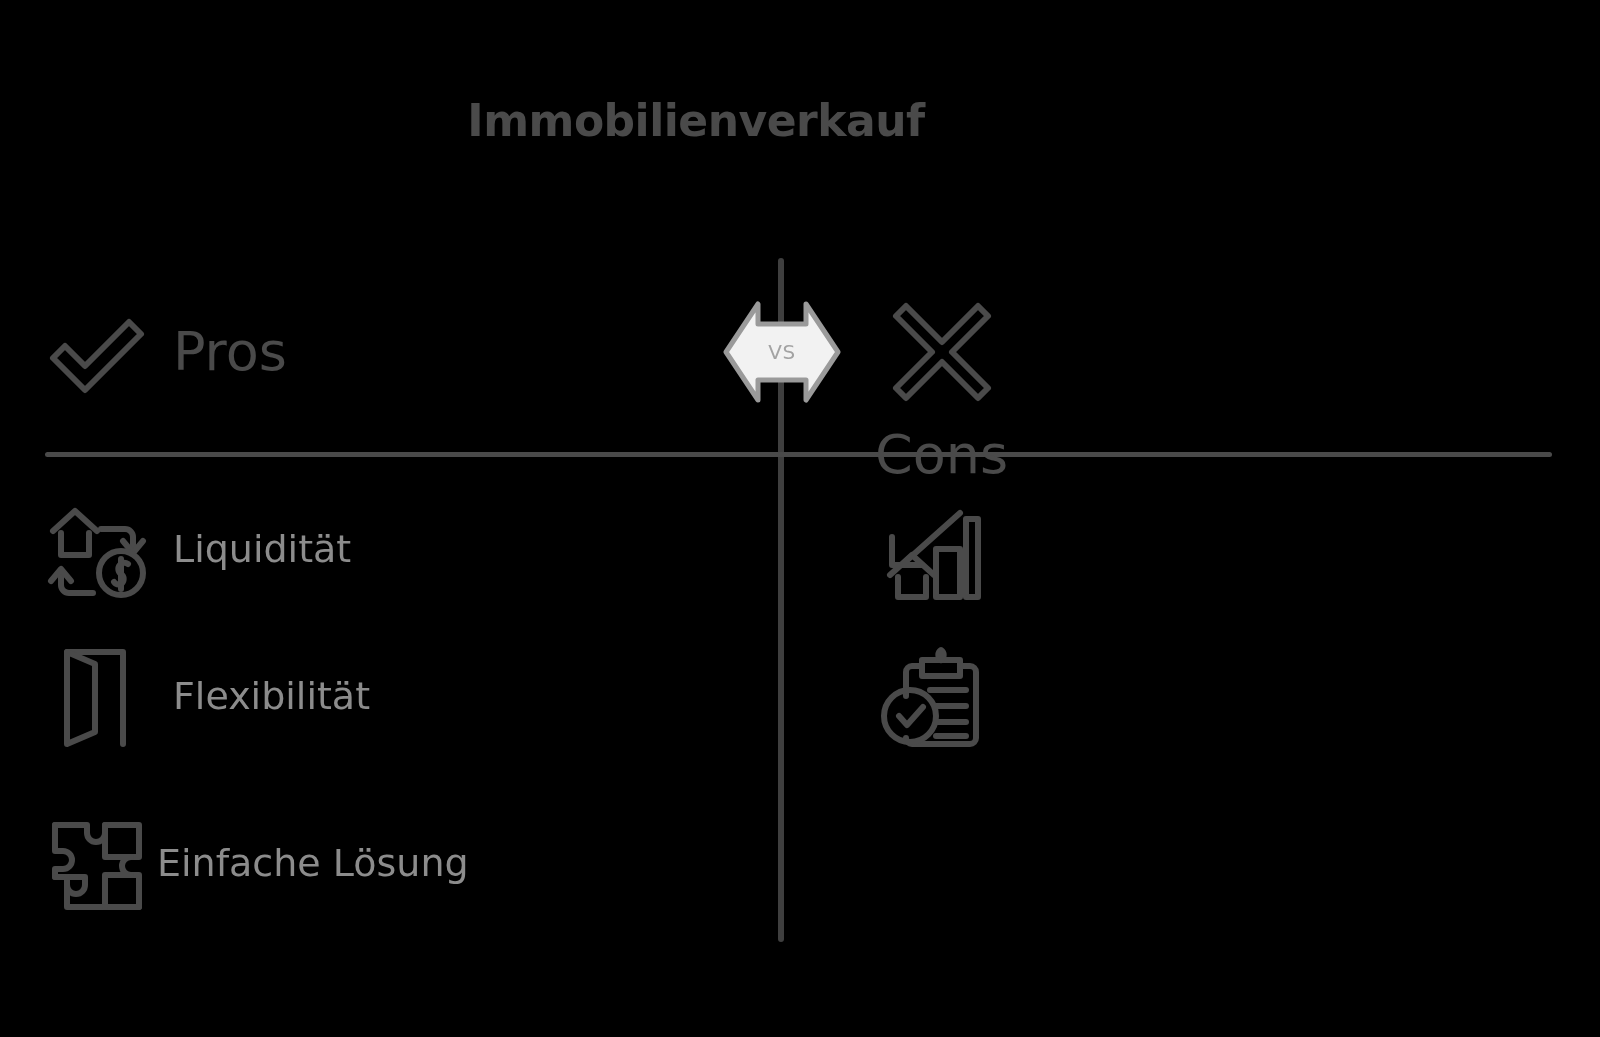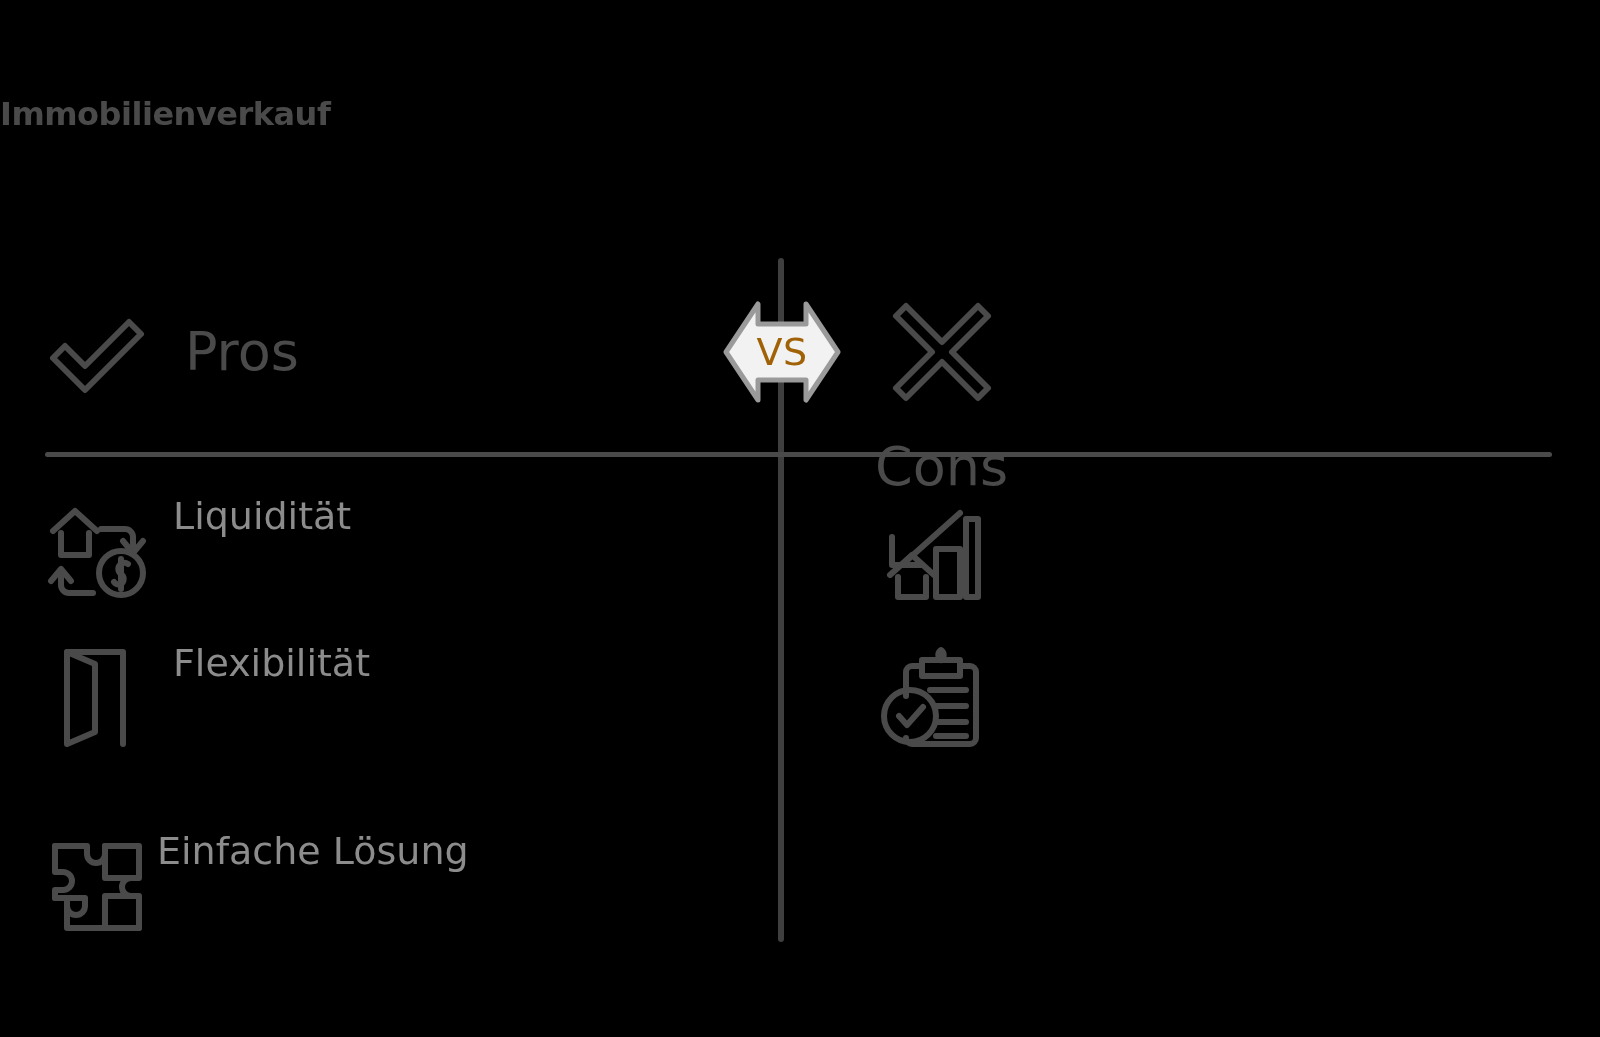--- a/index.html
+++ b/index.html
@@ -14,24 +14,24 @@
     overflow: hidden;
     font-family: "DejaVu Sans", "Liberation Sans", sans-serif;
   }
 
   
   .title {
     position: absolute;
     left: 0;
     top: 95px;
     width: 1392px;
-    text-align: left;
+    text-align: center;
     font-family: "DejaVu Sans", "Liberation Sans", sans-serif;
     font-weight: bold;
-    font-size: 32px;
+    font-size: 44px;
     letter-spacing: -0.5px;
     color: #4a4a4a;
     white-space: nowrap;
   }
 
   
   .hline {
     position: absolute;
     left: 45px;
     top: 452px;
@@ -49,21 +49,21 @@
     background: #3f3f3f;
     border-radius: 3px;
   }
 
   
   .head {
     position: absolute;
     top: 300px;
     display: flex;
     align-items: center;
-    gap: 36px;
+    gap: 24px;
   }
   .head-pros { left: 45px; }
   .head-cons { left: 875px; flex-direction: column; }
   .head-label {
     font-size: 54px;
     color: #4a4a4a;
     letter-spacing: 0px;
     line-height: 1;
     font-family: "DejaVu Sans", "Liberation Sans", sans-serif;
     white-space: nowrap;
@@ -78,46 +78,47 @@
     width: 120px;
     height: 112px;
   }
   .vs-text {
     position: absolute;
     left: 0; top: 0;
     width: 120px; height: 112px;
     display: flex;
     align-items: center;
     justify-content: center;
-    font-size: 38px;
-    color: #a16207;
+    font-size: 20px;
+    color: #a3a3a3;
     letter-spacing: 0.5px;
     font-family: "DejaVu Sans", "Liberation Sans", sans-serif;
   }
 
   
   .row {
     position: absolute;
     display: flex;
+    align-items: center;
     gap: 24px;
   }
   .col-pros { left: 45px; }
   .col-cons { left: 880px; }
   .row-icon { width: 104px; height: 104px; display:block; flex:none; }
   .row-label {
     font-size: 38px;
     color: #8c8c8c;
     font-family: "DejaVu Sans", "Liberation Sans", sans-serif;
     line-height: 1;
     white-space: nowrap;
   }
 
   .r1 { top: 497px; }
   .r2 { top: 644px; }
-  .r3 { top: 832px; gap: 8px; }
+  .r3 { top: 811px; gap: 8px; }
 </style>
 </head>
 <body>
 
 <div class="title">Immobilienverkauf</div>
 
 <div class="vline"></div>
 <div class="hline"></div>
 
 <div class="head head-pros">

